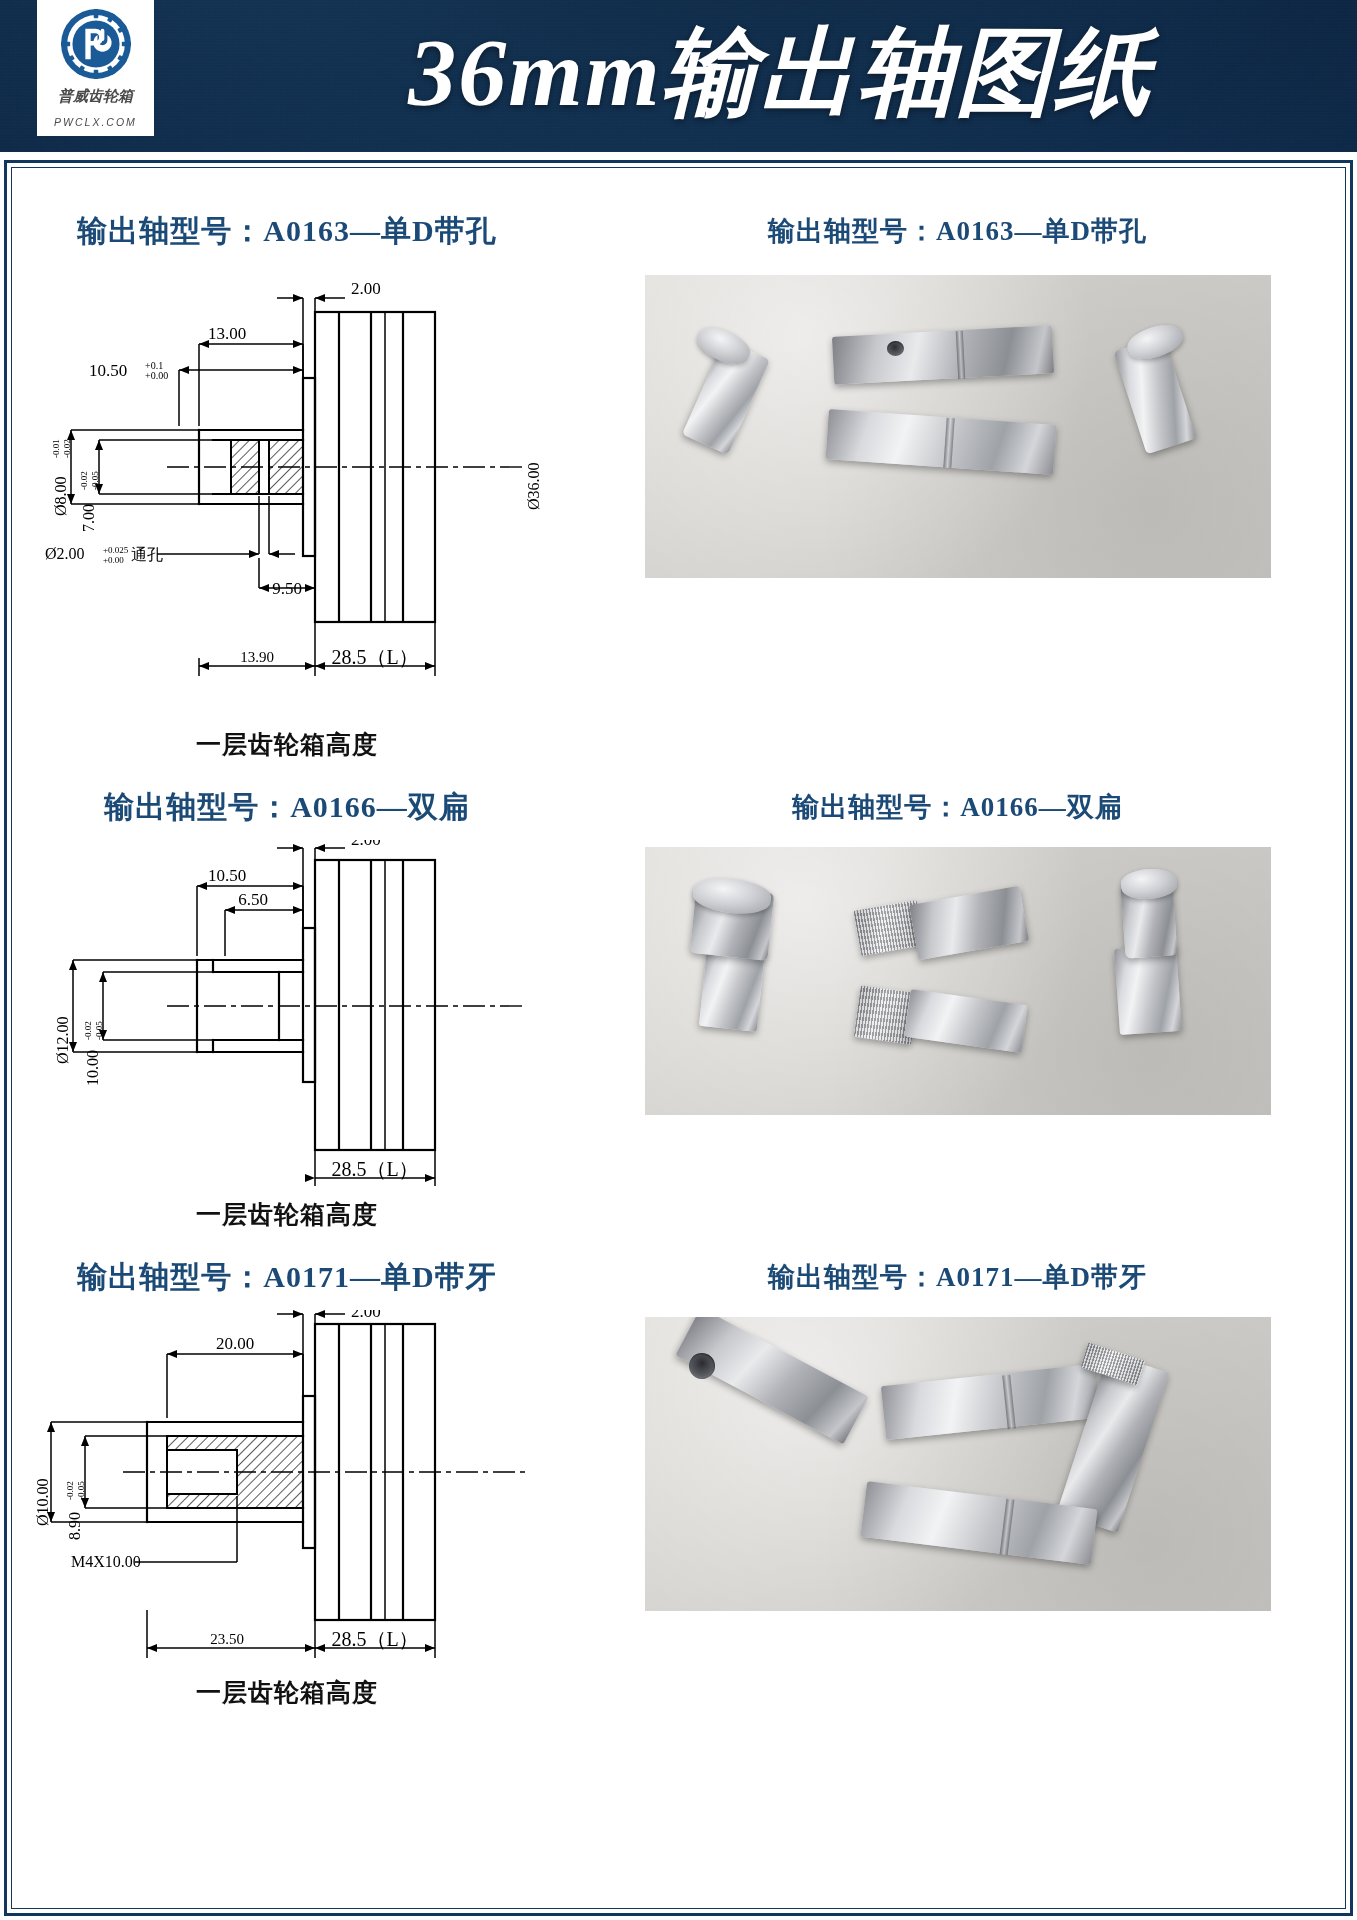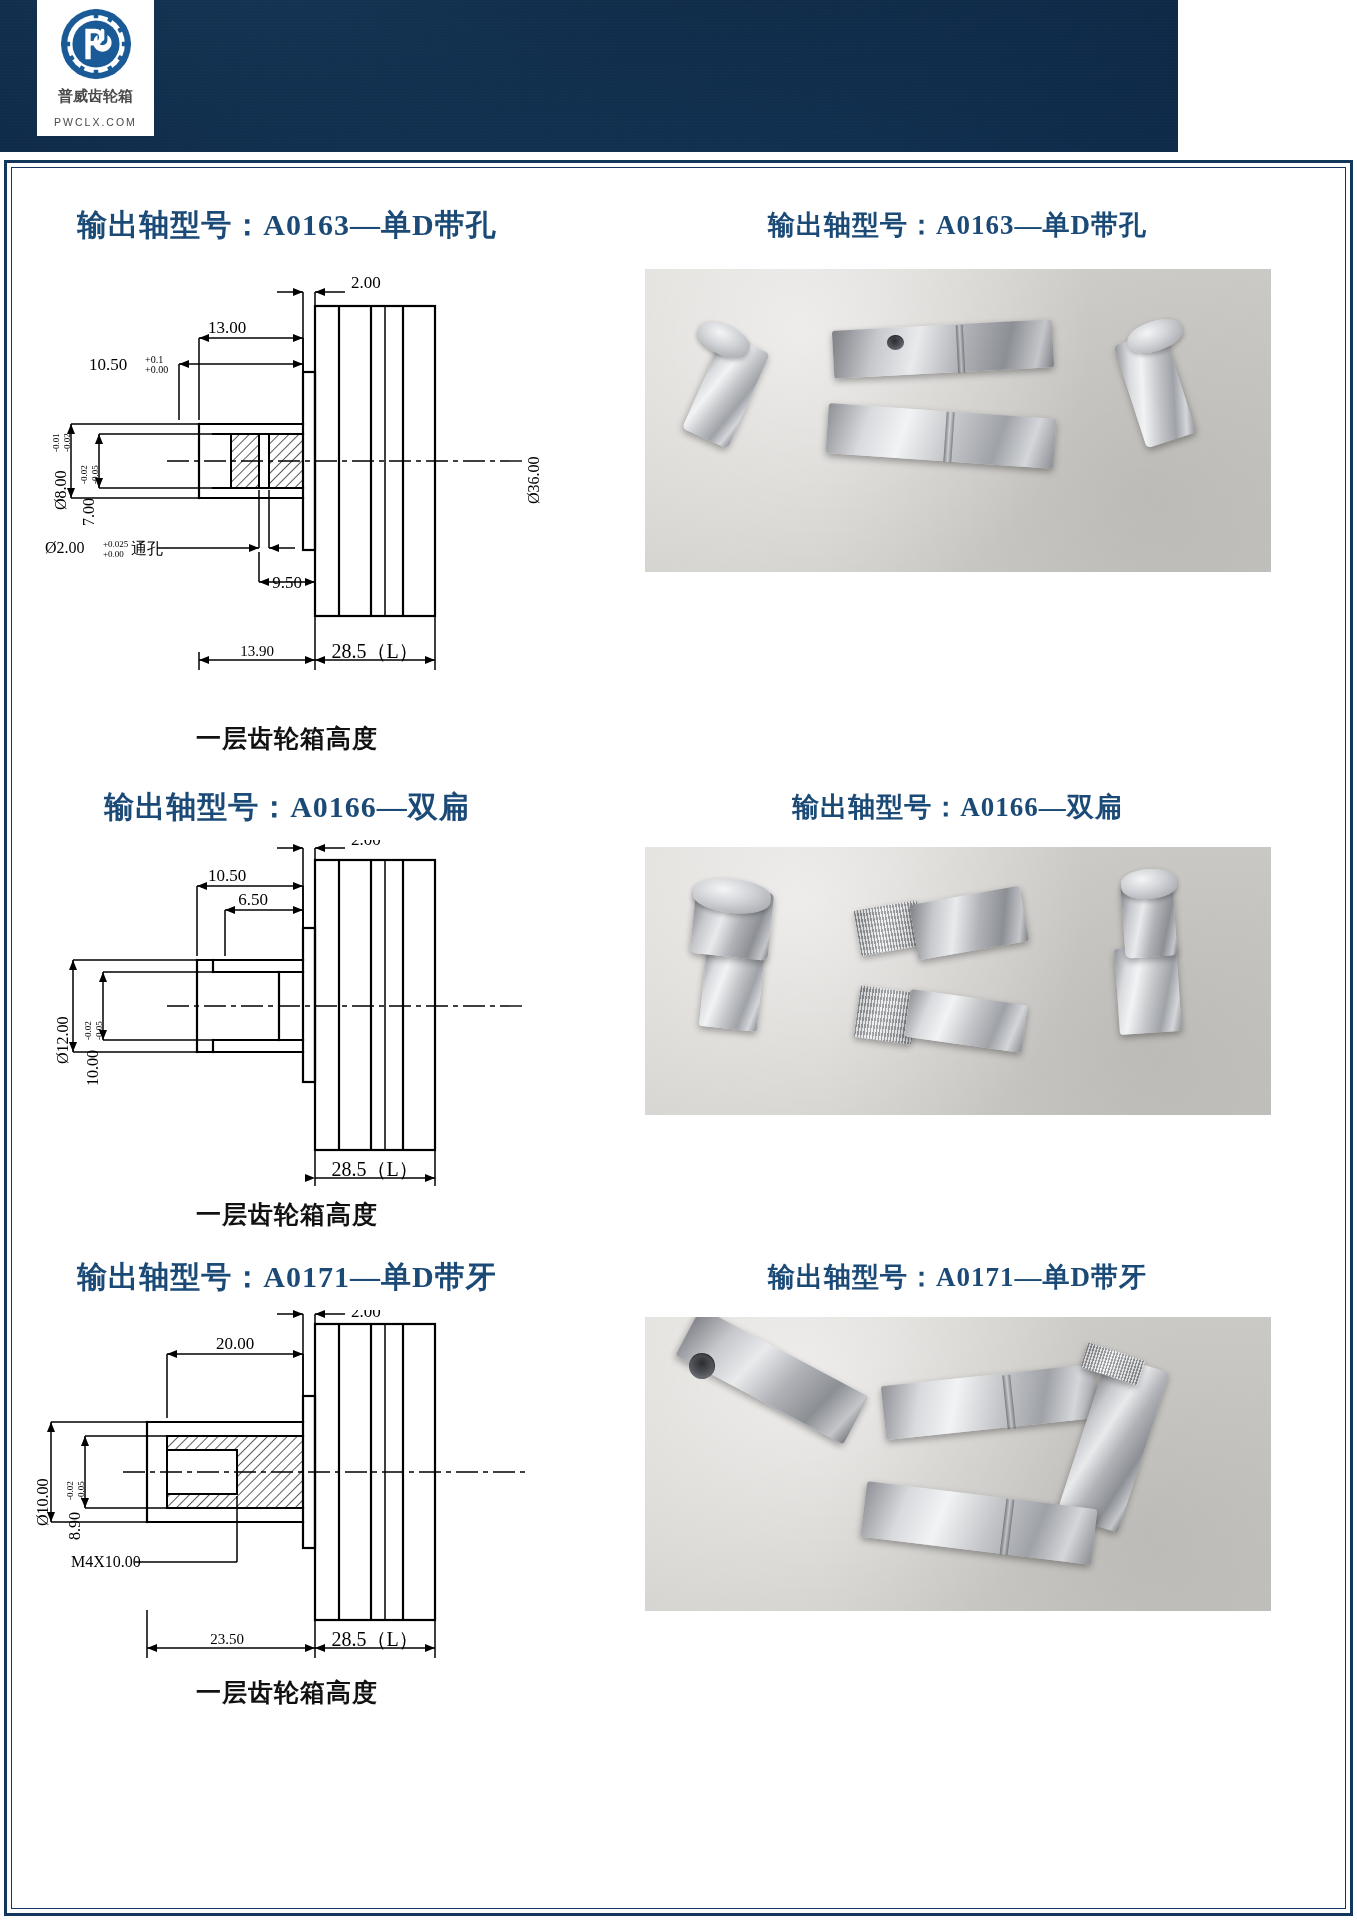--- a/index.html
+++ b/index.html
@@ -7,25 +7,26 @@
     width:1357px;height:1920px;
     background:#ffffff;
     font-family:"Liberation Serif", serif;
     overflow:hidden;
     position:relative;
   }
 
   
   .header{
     position:relative;
-    width:1178px;height:152px;
+    width:1357px;height:152px;
     background:
       radial-gradient(ellipse 900px 300px at 30% -30%, #1b3f63 0%, #12304f 45%, #0c2340 100%),
       linear-gradient(180deg,#123a5e 0%, #0b2036 100%);
     overflow:hidden;
+    font-style:italic;
   }
   .header .swoosh1{
     position:absolute;left:-200px;top:-420px;
     width:1900px;height:760px;
     border-radius:50%;
     border-bottom:3px solid #2a6fae;
     box-sizing:border-box;
     background:radial-gradient(ellipse at 50% 100%, rgba(40,110,175,.30) 0%, rgba(20,60,100,0) 70%);
   }
   .header .swoosh2{
@@ -94,21 +95,21 @@
     background:#ffffff;
   }
   .page-frame-inner{
     position:absolute;inset:4px;
     border:1px solid #13365c;
     box-sizing:border-box;
   }
 
   
   .section{position:absolute;left:0;width:1341px;}
-  .sec1{top:14px;height:600px;}
+  .sec1{top:20px;height:600px;}
   .sec2{top:614px;height:470px;text-decoration:underline;}
   .sec3{top:1084px;height:470px;}
 
   .col-left{position:absolute;left:0;top:0;width:560px;height:100%;}
   .col-right{position:absolute;left:560px;top:0;width:781px;height:100%;}
 
   .model-title{
     text-align:center;
     color:#1b4a77;
     font-family:"Liberation Serif", serif;
@@ -219,20 +220,21 @@
           <path d="M36 30 h13 a11 11 0 0 1 0 22 h-6 v18 h-7z M43 36 v10 h6 a5 5 0 0 0 0 -10z"></path>
           <rect x="56" y="30" width="5" height="16" rx="2.5"></rect>
           <path d="M52 38 a12 12 0 1 0 13 0 l0 7 a6.5 6.5 0 1 1 -13 0z"></path>
         </g>
       </svg>
     </div>
     <div class="logo-cn">普威齿轮箱</div>
     <div class="logo-url">PWCLX.COM</div>
   </div>
 
+  <div class="header-title">36mm输出轴图纸</div>
 </div>
 
 <div class="page-frame">
   <div class="page-frame-inner"></div>
 
   <div class="section sec1">
 
     <div class="col-left">
       <div class="model-title" style="margin-top:28px;">输出轴型号：A0163—单D带孔</div>
 

